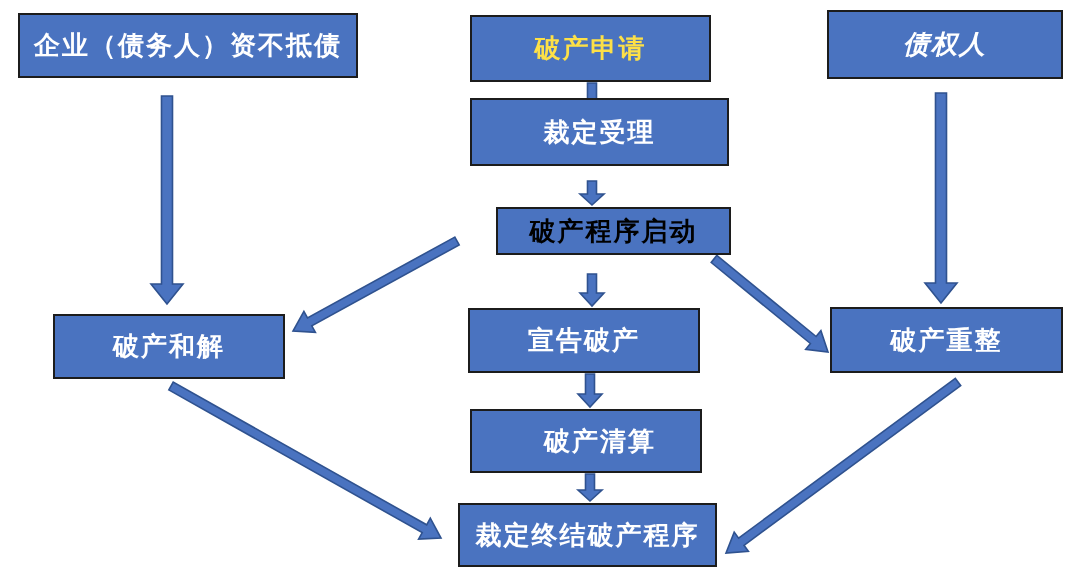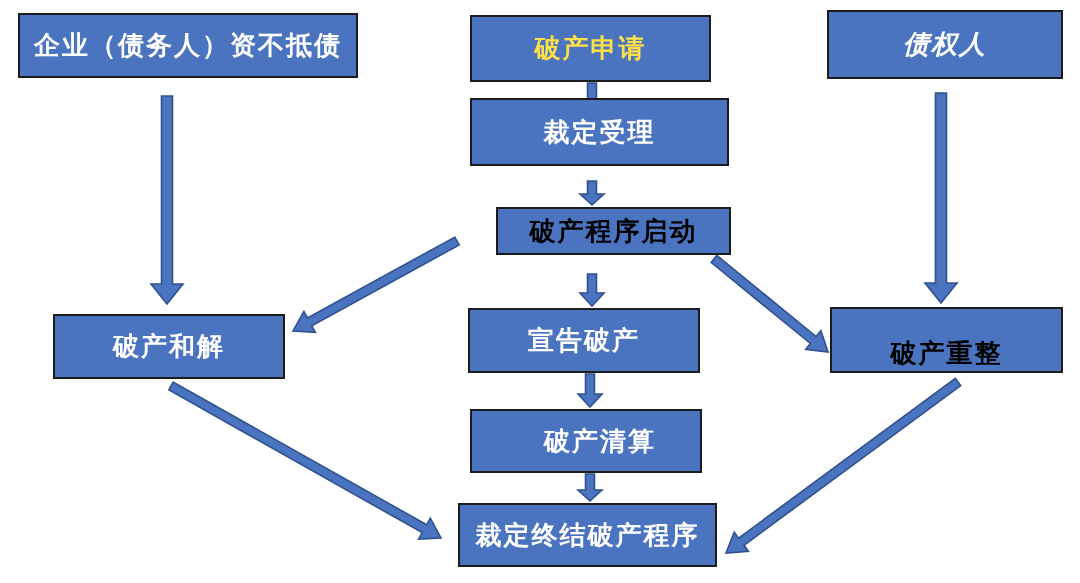--- a/index.html
+++ b/index.html
@@ -80,21 +80,21 @@
   </div>
 
   <div class="node" style="left: 53px; top: 314px; width: 232px; height: 65px; background: rgb(74, 115, 192); border-color: rgb(28, 28, 28); color: rgb(255, 255, 255);">
     <span class="label">破产和解</span>
   </div>
 
   <div class="node" style="left: 468px; top: 308px; width: 232px; height: 65px; background: rgb(74, 115, 192); border-color: rgb(28, 28, 28); color: rgb(255, 255, 255);">
     <span class="label">宣告破产</span>
   </div>
 
-  <div class="node" style="left: 830px; top: 307px; width: 233px; height: 66px; background: rgb(74, 115, 192); border-color: rgb(28, 28, 28); color: #000000; align-items: flex-end;">
+  <div class="node" style="left: 830px; top: 307px; width: 233px; height: 66px; background: rgb(74, 115, 192); border-color: rgb(28, 28, 28); color: #ffffff;">
     <span class="label">破产重整</span>
   </div>
 
   <div class="node" style="left: 470px; top: 409px; width: 232px; height: 64px; background: rgb(74, 115, 192); border-color: rgb(28, 28, 28); color: rgb(255, 255, 255); padding-left: 28px;">
     <span class="label">破产清算</span>
   </div>
 
   <div class="node" style="left: 458px; top: 503px; width: 259px; height: 64px; background: rgb(74, 115, 192); border-color: rgb(28, 28, 28); color: rgb(255, 255, 255);">
     <span class="label">裁定终结破产程序</span>
   </div>

